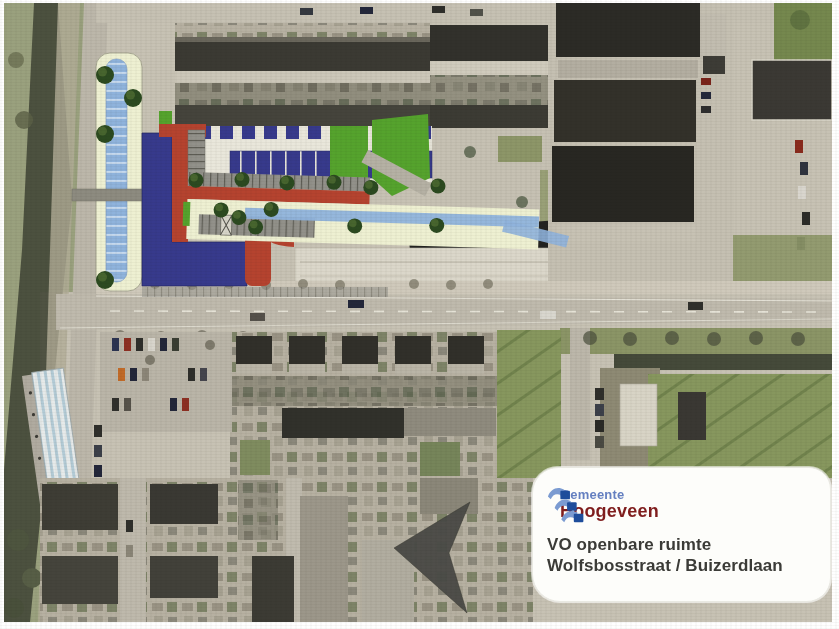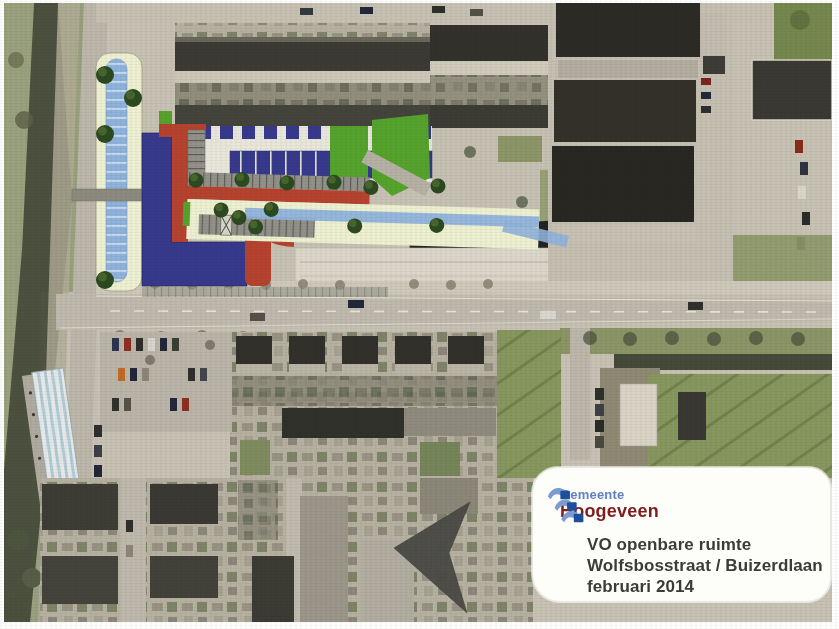--- a/index.html
+++ b/index.html
@@ -13,21 +13,21 @@
     mix-blend-mode:multiply;}
   .info-box{position:absolute;left:532px;top:467px;width:297px;height:133px;
     background:#fdfdfa;border:1px solid #e9e9e2;border-radius:26px 22px 24px 28px;
     box-shadow:0 0 0 1px rgba(255,255,255,.6);}
   .logo-row{position:absolute;left:13px;top:16px;display:flex;align-items:flex-start;}
   .logo-glyph{width:46px;height:46px;}
   .logo-text{margin-left:14px;margin-top:4px;line-height:1.05;}
   .logo-gemeente{font-size:13px;font-weight:bold;color:#647fc0;letter-spacing:.2px;}
   .logo-hoogeveen{font-size:18px;font-weight:bold;color:#7f1d1d;letter-spacing:.2px;}
   .box-title{position:absolute;left:14px;top:66px;font-size:17px;font-weight:bold;
-    color:#3b3b37;line-height:21px;letter-spacing:.1px;margin-left:40px;}
+    color:#3b3b37;line-height:21px;letter-spacing:.1px;}
 </style>
 </head>
 <body>
 
 <div class="stage">
 
 <svg width="839" height="629" viewBox="0 0 839 629">
   <defs>
     <pattern id="pCanal" width="6" height="9" patternUnits="userSpaceOnUse">
       <rect width="6" height="9" fill="#8fb3dc"></rect>
@@ -371,17 +371,16 @@
       </g>
     </svg>
     <div class="logo-text">
       <div class="logo-gemeente">Gemeente</div>
       <div class="logo-hoogeveen">Hoogeveen</div>
     </div>
   </div>
   <div class="box-title">
     <div>VO openbare ruimte</div>
     <div>Wolfsbosstraat / Buizerdlaan</div>
-    <div>februari 2014</div>
   </div>
 </div>
 
 </div>
 
 </body></html>

